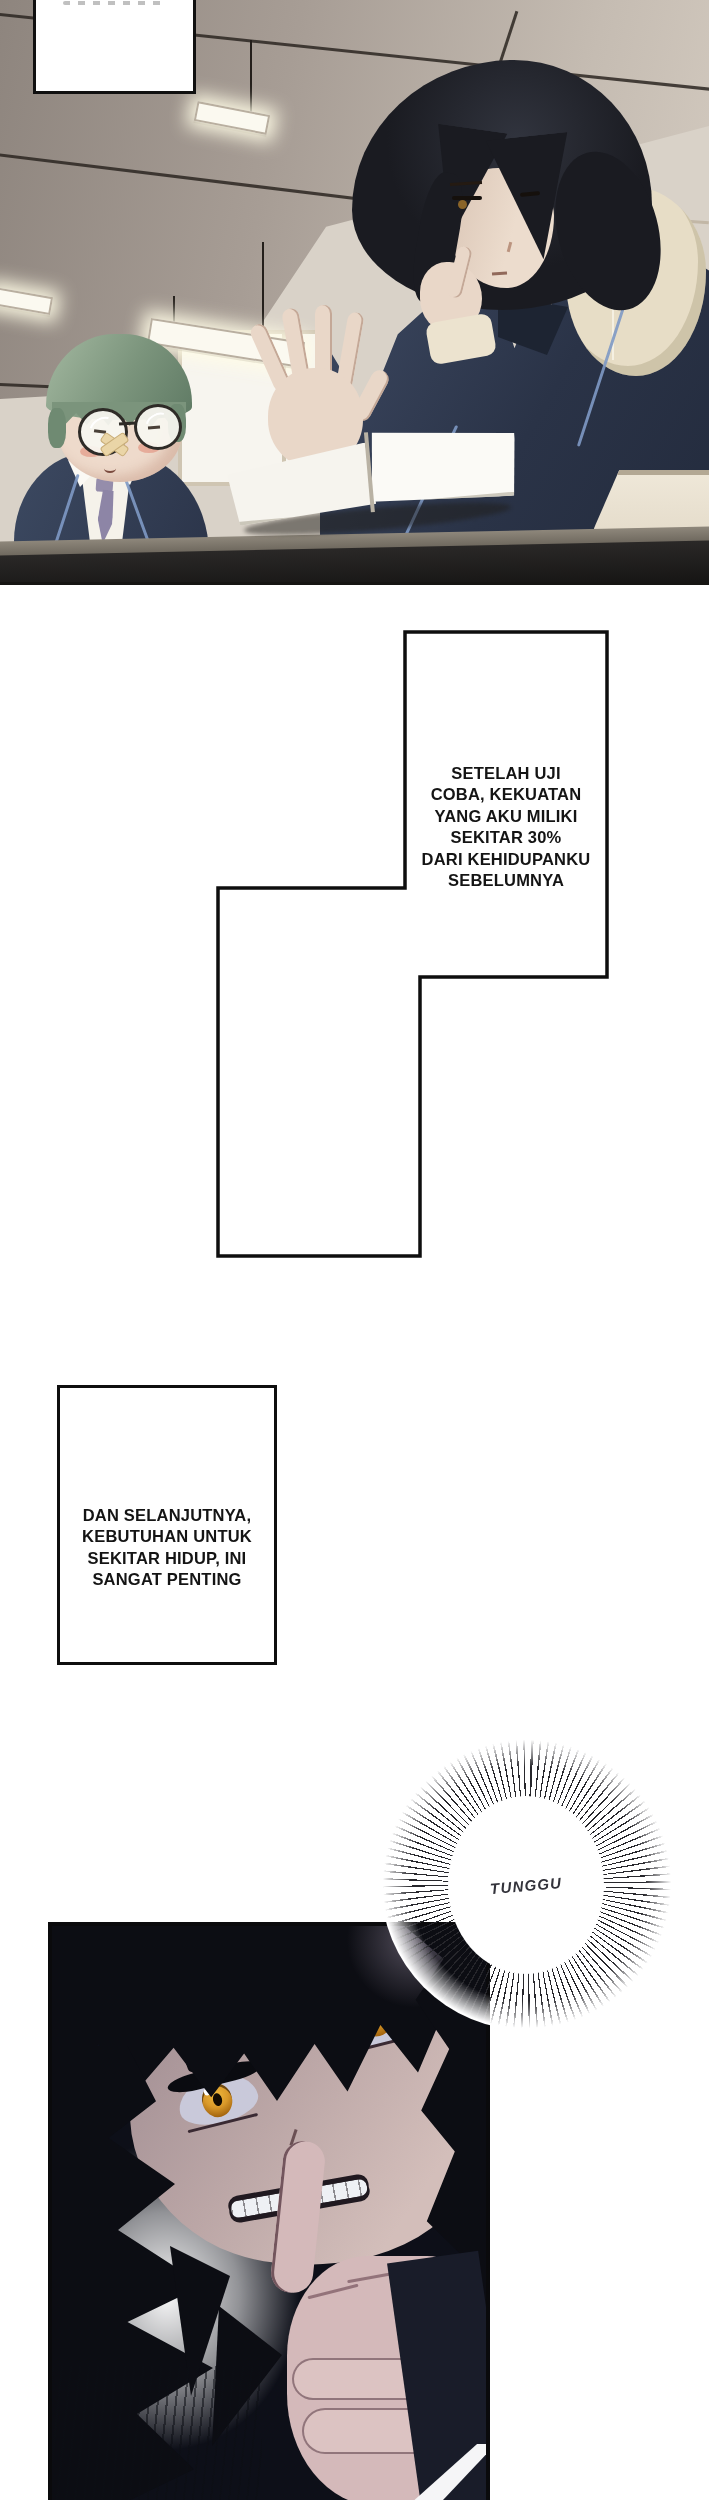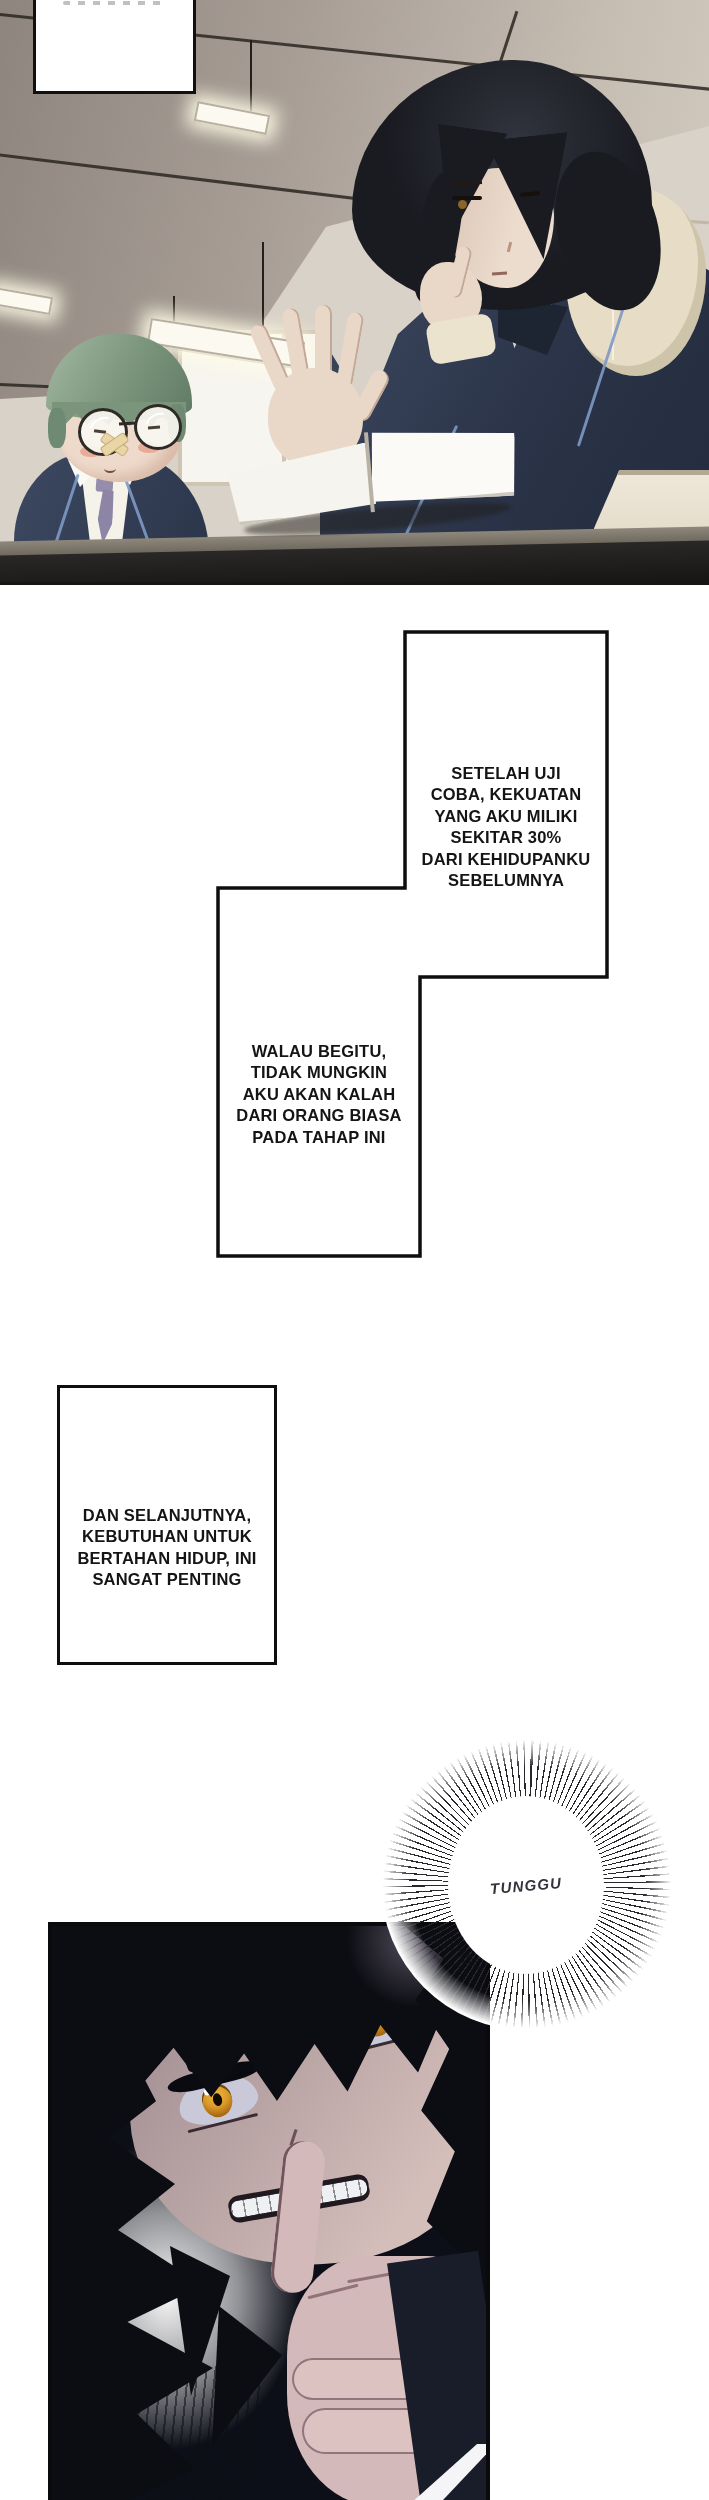--- a/index.html
+++ b/index.html
@@ -221,32 +221,25 @@
     <path d="M205 17 H407 V362 H220 V641 H18 V273 H205 Z" fill="#ffffff" stroke="#0e0e0e" stroke-width="3.5"></path>
   </svg>
   <div class="abs" style="left:405px;top:632px;width:202px;height:345px;display:flex;align-items:center;justify-content:center;">
     <div class="caption-text">SETELAH UJI
 COBA, KEKUATAN
 YANG AKU MILIKI
 SEKITAR 30%
 DARI KEHIDUPANKU
 SEBELUMNYA</div>
   </div>
-  <div class="abs" style="left:218px;top:888px;width:202px;height:368px;display:flex;align-items:center;justify-content:center;">
-    <div class="caption-text">WALAU BEGITU,
-TIDAK MUNGKIN
-AKU AKAN KALAH
-DARI ORANG BIASA
-PADA TAHAP INI</div>
-  </div>
 
   <div class="abs capbox" style="left:57px;top:1385px;width:220px;height:280px;box-sizing:border-box;">
     <div class="caption-text">DAN SELANJUTNYA,
 KEBUTUHAN UNTUK
-BERTAHAN HIDUP, INI
+SEKITAR HIDUP, INI
 SANGAT PENTING</div>
   </div>
 
   <div class="abs panel-dark">
     <div class="abs glow" style="left:0;top:0;width:442px;height:578px;"></div>
     <div class="abs corner-light" style="left:0;top:0;width:442px;height:260px;"></div>
     <div class="abs dk-face" style="left:80px;top:10px;width:350px;height:330px;"></div>
 
     <div class="abs brow" style="left:280px;top:40px;width:92px;height:16px;transform:rotate(-18deg);"></div>
     <div class="abs brow" style="left:133px;top:122px;width:72px;height:13px;transform:rotate(-20deg);"></div>

